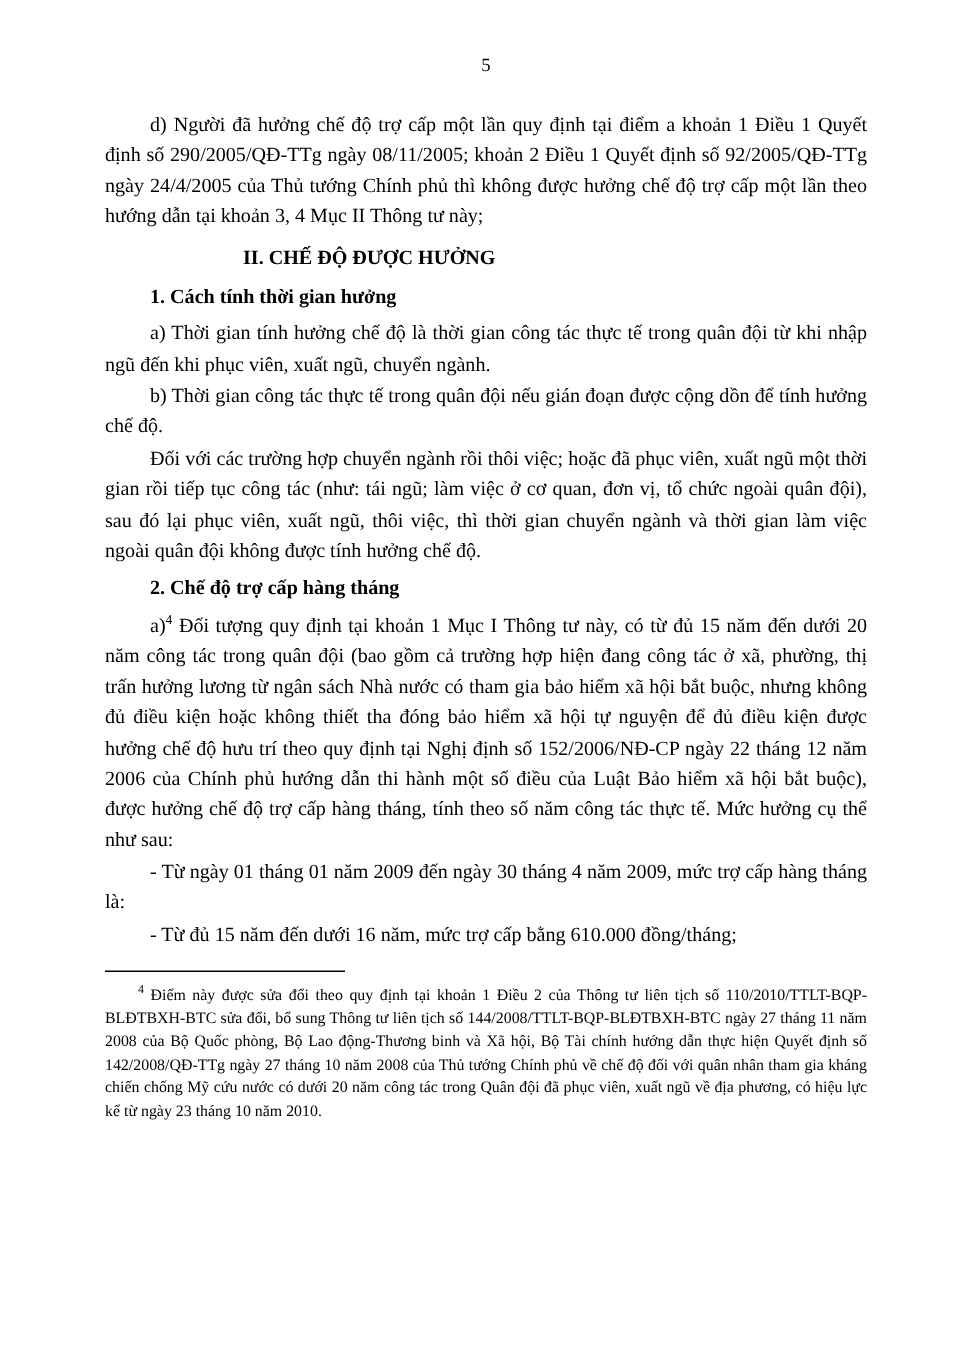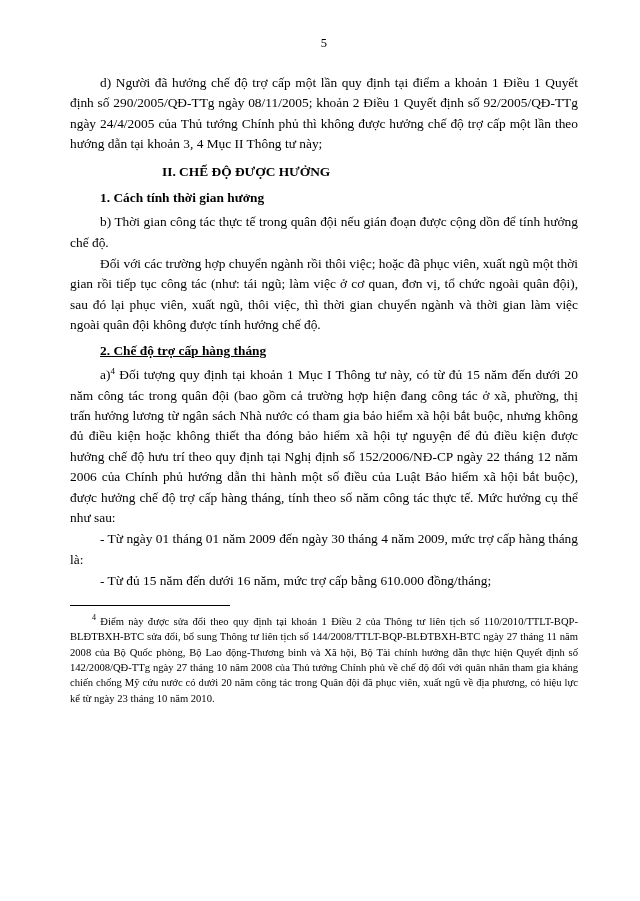--- a/index.html
+++ b/index.html
@@ -50,21 +50,20 @@
     text-align: left;
     padding-left: 62px;
     font-size: 13.6px;
   }
   .sub-heading {
     font-weight: bold;
     text-indent: 30px;
     margin: 5px 0 4px 0 !important;
     text-align: left !important;
     font-size: 13.4px;
-    text-decoration: underline;
   }
   .footnote-rule {
     width: 160px;
     height: 1px;
     background: #000;
     margin: 14px 0 6px 0;
   }
   .footnote {
     font-size: 10.6px;
     line-height: 1.45;
@@ -90,20 +89,21 @@
 
   <div class="body-text">
 
     <p>d) Người đã hưởng chế độ trợ cấp một lần quy định tại điểm a khoản 1 Điều 1 Quyết định số 290/2005/QĐ-TTg ngày 08/11/2005; khoản 2 Điều 1 Quyết định số 92/2005/QĐ-TTg ngày 24/4/2005 của Thủ tướng Chính phủ thì không được hưởng chế độ trợ cấp một lần theo hướng dẫn tại khoản 3, 4 Mục II Thông tư này;</p>
 
 
     <p class="heading-center">II. CHẾ ĐỘ ĐƯỢC HƯỞNG</p>
 
     <p class="heading">1. Cách tính thời gian hưởng</p>
 
+    <p>a) Thời gian tính hưởng chế độ là thời gian công tác thực tế trong quân đội từ khi nhập ngũ đến khi phục viên, xuất ngũ, chuyển ngành.</p>
 
     <p>b) Thời gian công tác thực tế trong quân đội nếu gián đoạn được cộng dồn để tính hưởng chế độ.</p>
 
     <p>Đối với các trường hợp chuyển ngành rồi thôi việc; hoặc đã phục viên, xuất ngũ một thời gian rồi tiếp tục công tác (như: tái ngũ; làm việc ở cơ quan, đơn vị, tổ chức ngoài quân đội), sau đó lại phục viên, xuất ngũ, thôi việc, thì thời gian chuyển ngành và thời gian làm việc ngoài quân đội không được tính hưởng chế độ.</p>
 
 
     <p class="sub-heading">2. Chế độ trợ cấp hàng tháng</p>
 
     <p><span>a)</span><sup class="fn-mark">4</sup><span> Đối tượng quy định tại khoản 1 Mục I Thông tư này, có từ đủ 15 năm đến dưới 20 năm công tác trong quân đội (bao gồm cả trường hợp hiện đang công tác ở xã, phường, thị trấn hưởng lương từ ngân sách Nhà nước có tham gia bảo hiểm xã hội bắt buộc, nhưng không đủ điều kiện hoặc không thiết tha đóng bảo hiểm xã hội tự nguyện để đủ điều kiện được hưởng chế độ hưu trí theo quy định tại Nghị định số 152/2006/NĐ-CP ngày 22 tháng 12 năm 2006 của Chính phủ hướng dẫn thi hành một số điều của Luật Bảo hiểm xã hội bắt buộc), được hưởng chế độ trợ cấp hàng tháng, tính theo số năm công tác thực tế. Mức hưởng cụ thể như sau:</span></p>
 

